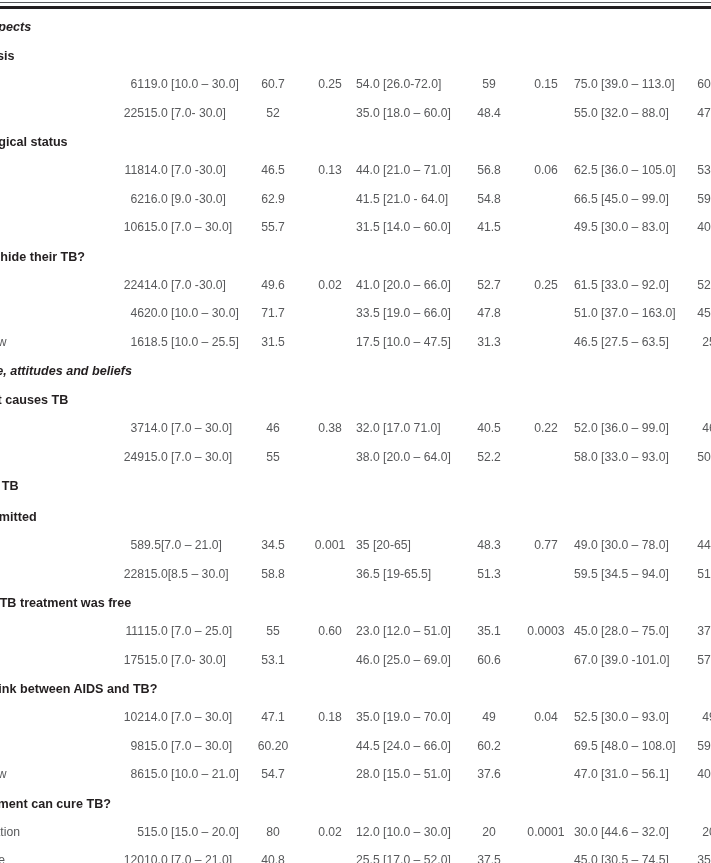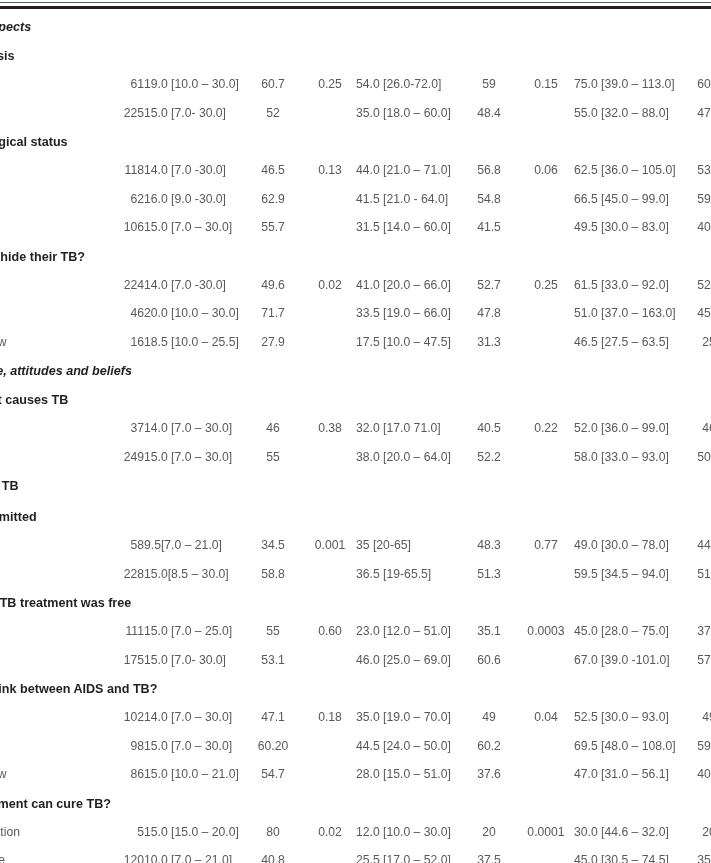--- a/index.html
+++ b/index.html
@@ -214,21 +214,21 @@
           <td class="med">33.5 [19.0 – 66.0]</td>
           <td class="center">47.8</td>
           <td class="center"></td>
           <td class="med">51.0 [37.0 – 163.0]</td>
           <td class="center">45.7</td>
         </tr>
         <tr class="data-row">
           <td class="label"><span>Did not know</span></td>
           <td class="num">16</td>
           <td class="med">18.5 [10.0 – 25.5]</td>
-          <td class="center">27.9</td>
+          <td class="center">31.5</td>
           <td class="center"></td>
           <td class="med">17.5 [10.0 – 47.5]</td>
           <td class="center">31.3</td>
           <td class="center"></td>
           <td class="med">46.5 [27.5 – 63.5]</td>
           <td class="center">25</td>
         </tr>
         <tr class="section-row">
           <td colspan="11" class="label"><span class="section-title">Knowledge, attitudes and beliefs</span></td>
         </tr>
@@ -327,21 +327,21 @@
           <td class="center">0.04</td>
           <td class="med">52.5 [30.0 – 93.0]</td>
           <td class="center">49</td>
         </tr>
         <tr class="data-row">
           <td class="label"><span>No</span></td>
           <td class="num">98</td>
           <td class="med">15.0 [7.0 – 30.0]</td>
           <td class="center">60.20</td>
           <td class="center"></td>
-          <td class="med">44.5 [24.0 – 50.0]</td>
+          <td class="med">44.5 [24.0 – 66.0]</td>
           <td class="center">60.2</td>
           <td class="center"></td>
           <td class="med">69.5 [48.0 – 108.0]</td>
           <td class="center">59.2</td>
         </tr>
         <tr class="data-row">
           <td class="label"><span>Did not know</span></td>
           <td class="num">86</td>
           <td class="med">15.0 [10.0 – 21.0]</td>
           <td class="center">54.7</td>

